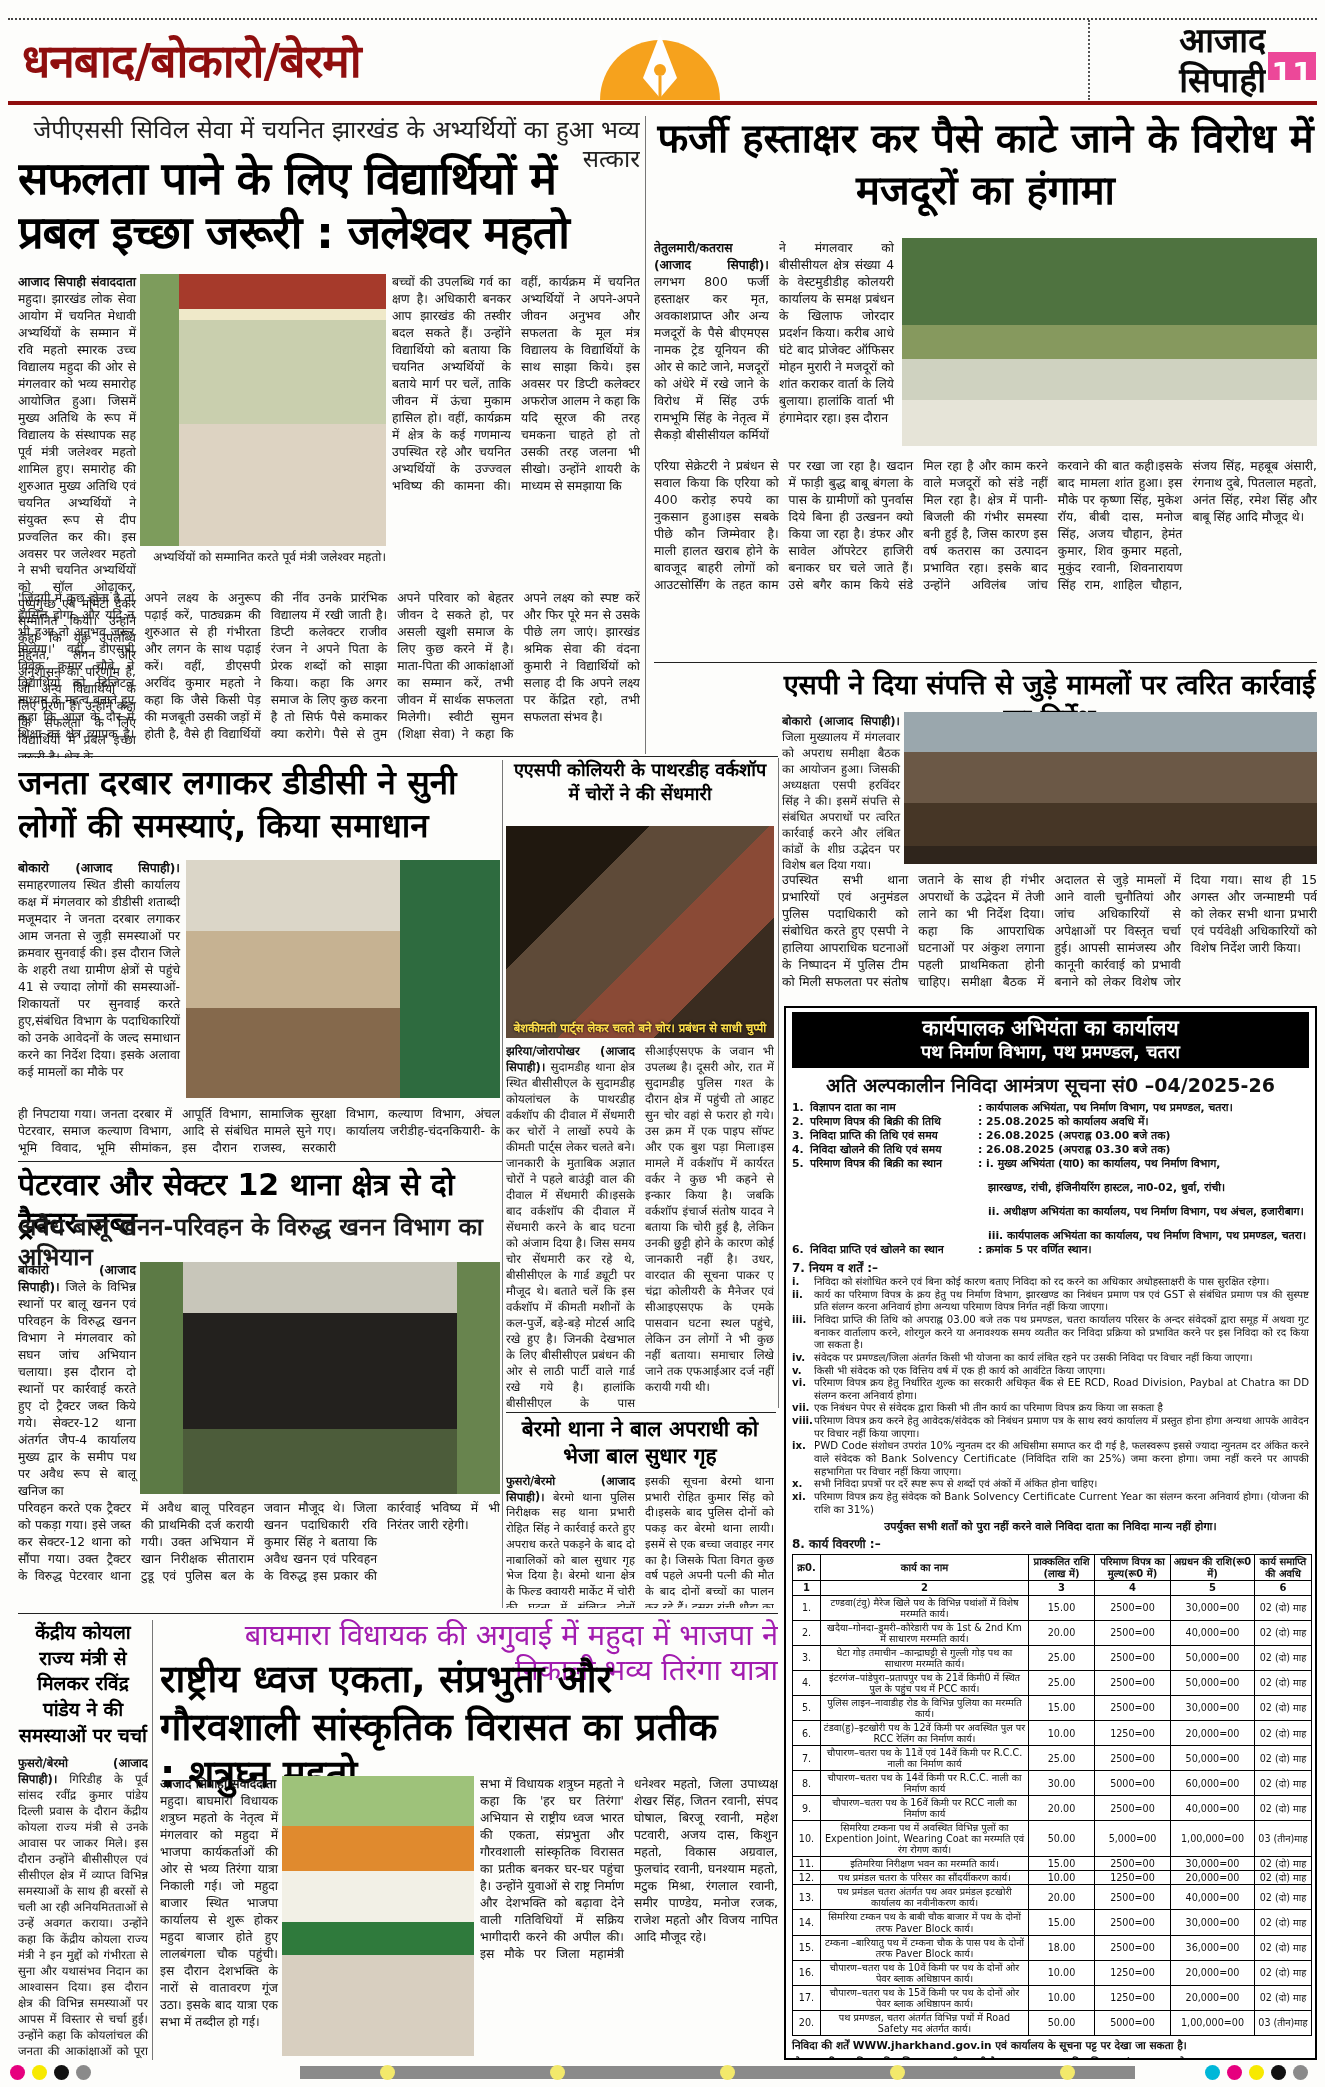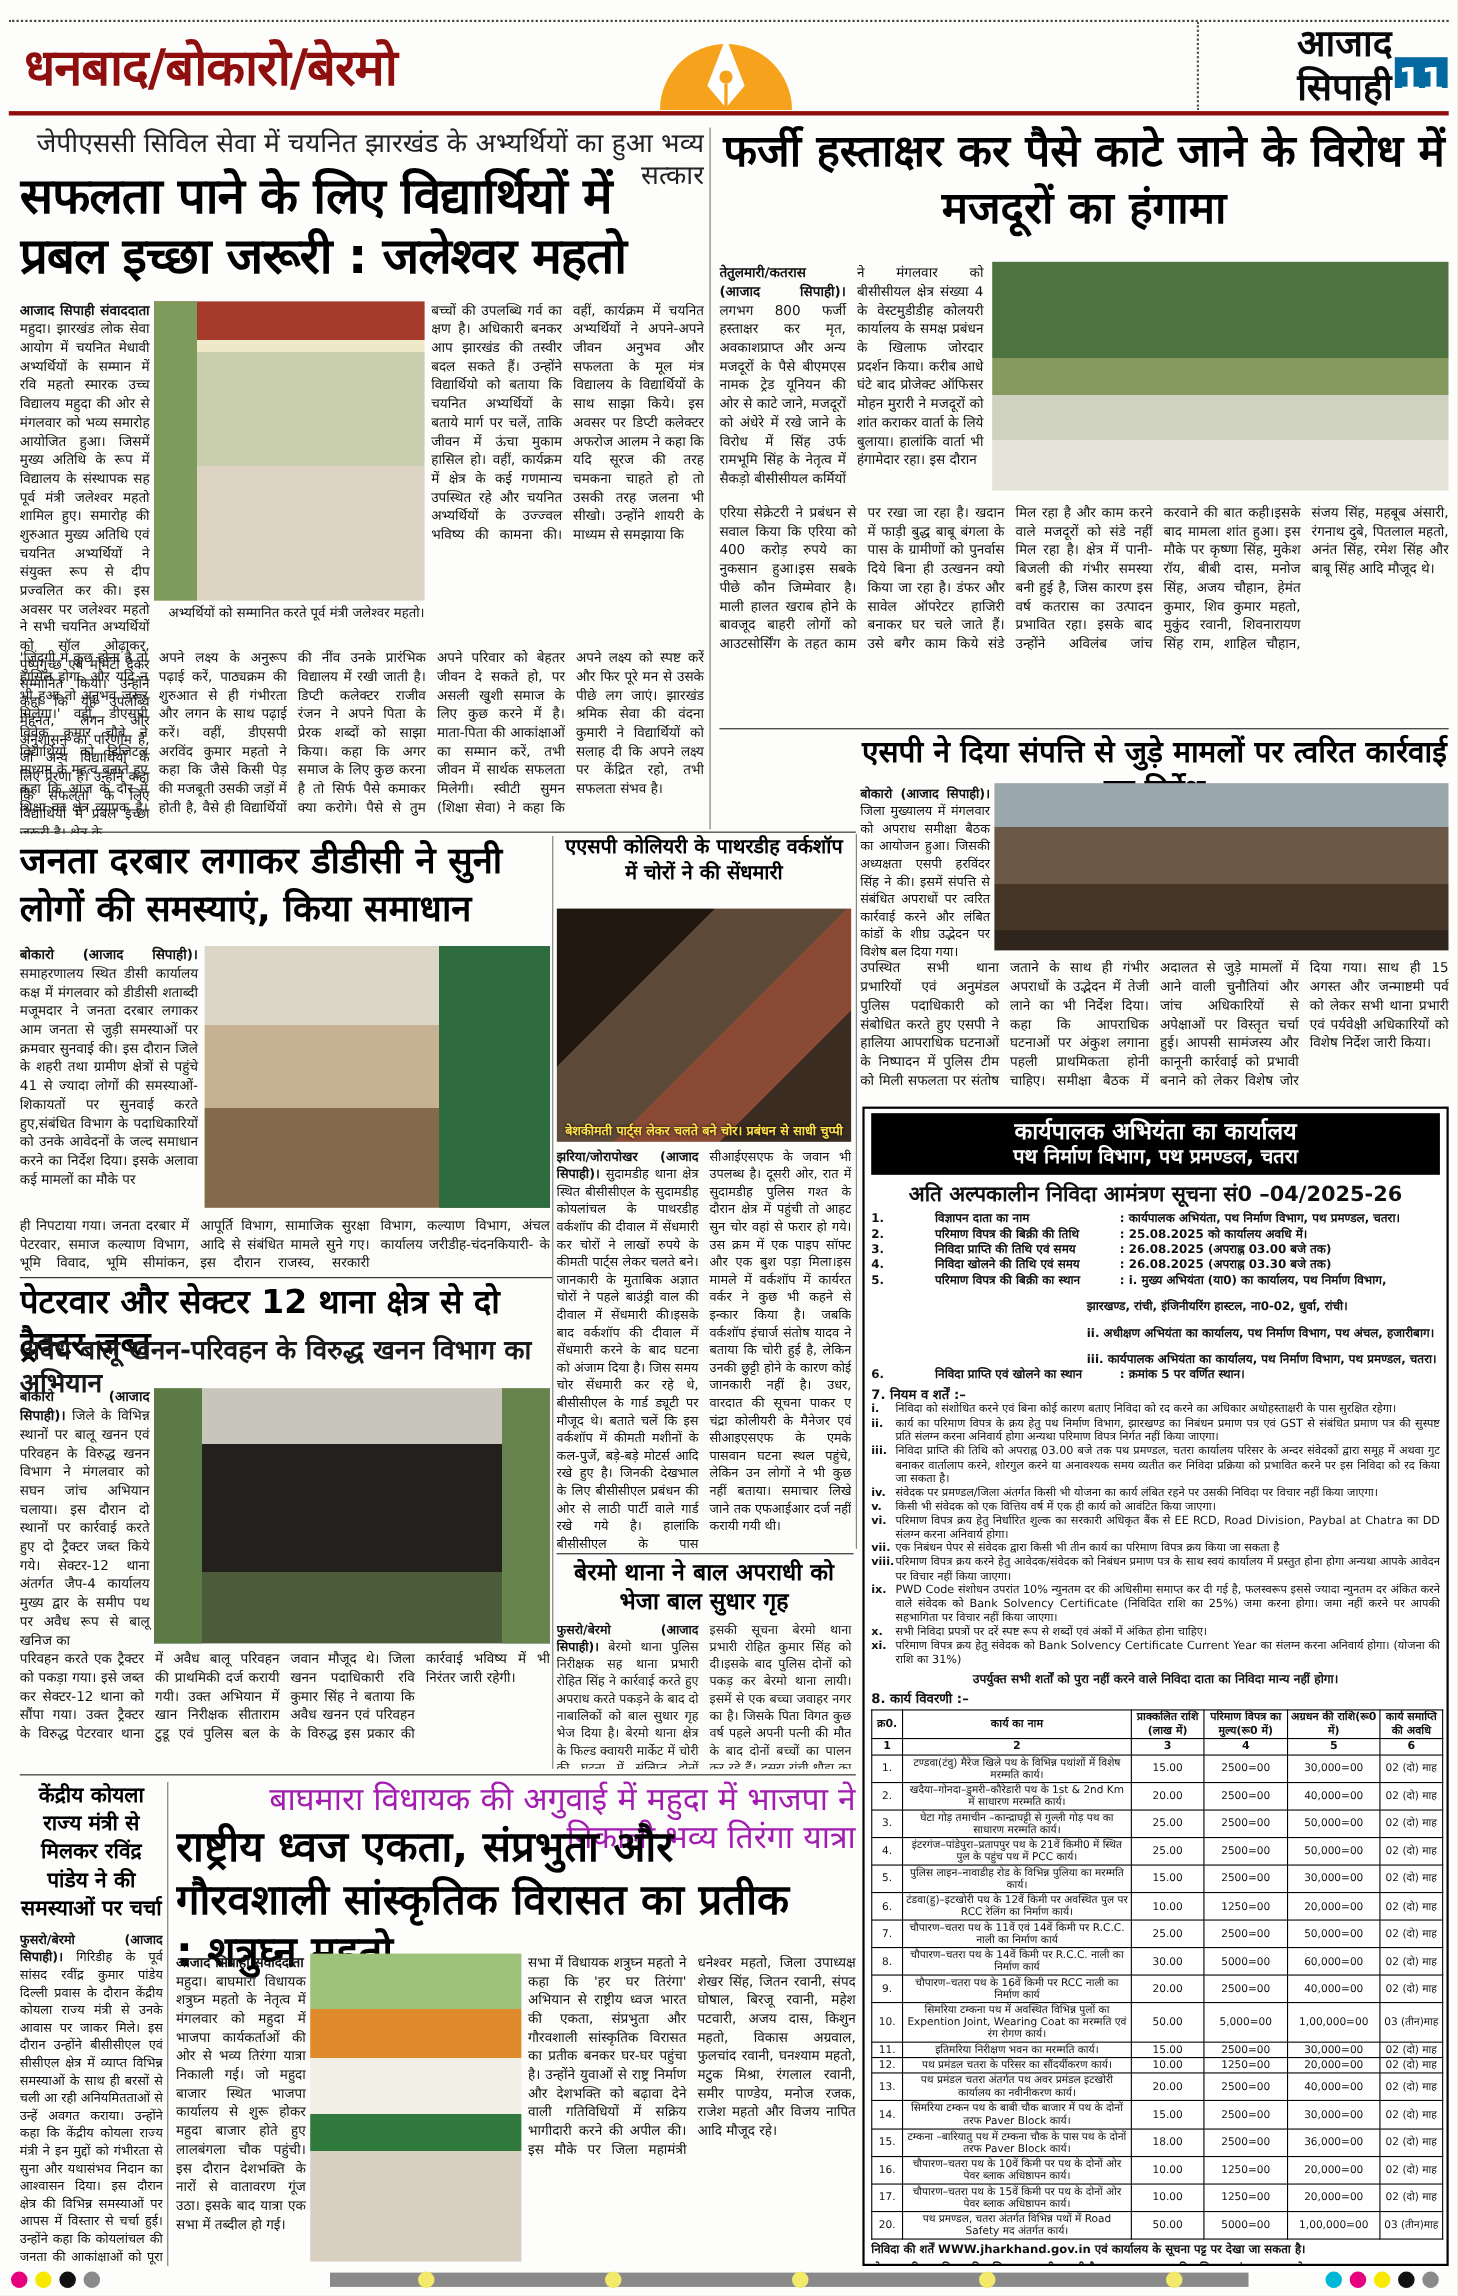--- a/index.html
+++ b/index.html
@@ -7,21 +7,21 @@
   .page{position:relative;width:1325px;height:2087px;margin:0 auto;background:#fdfdfb;
         font-family:"DejaVu Sans",sans-serif;color:#111;overflow:hidden;}
   .abs{position:absolute;overflow:hidden;}
   
   .top-dotted{left:8px;top:18px;width:1309px;height:0;border-top:2px dotted #444;}
   .region-title{left:22px;top:26px;width:560px;height:72px;font-size:46px;font-weight:900;
         color:#8f0e0e;letter-spacing:-1px;line-height:70px;}
   .logo{left:585px;top:24px;width:150px;height:76px;}
   .mast{left:1088px;top:20px;width:178px;height:80px;text-align:right;border-left:2px dotted #555;padding-left:8px;}
   .mast-title{font-size:34px;font-weight:900;line-height:40px;color:#0a0a0a;}
-  .pagenum{left:1268px;top:52px;width:48px;height:28px;background:#0369a1;color:#fff;
+  .pagenum{left:1268px;top:52px;width:48px;height:28px;background:#ec4899;color:#fff;
         font-size:30px;font-weight:900;text-align:center;line-height:44px;}
   .head-rule{left:8px;top:101px;width:1309px;height:0;border-top:4px solid #8f0e0e;}
   
   .kicker{font-weight:400;color:#222;text-align:right;}
   .hl{font-weight:900;color:#000;}
   .byl{font-weight:700;}
   .body-txt{font-size:12.3px;line-height:1.38;text-align:justify;}
   .cols2{column-count:2;column-gap:10px;}
   .cols3{column-count:3;column-gap:10px;}
   .cols4{column-count:4;column-gap:10px;}
@@ -102,21 +102,21 @@
      background:linear-gradient(180deg,#9ec27a 0 18%,#e08a2e 18% 34%,#f2f0e6 34% 52%,#2f7a3c 52% 64%,#d8cfc0 64%);}
   .tir-right{position:absolute;left:320px;top:158px;width:298px;height:284px;}
   
   .tender{left:784px;top:1006px;width:533px;height:1054px;border:2px solid #000;background:#fff;padding:4px 6px;}
   .t-band{background:#000;color:#fff;text-align:center;font-weight:800;padding:3px 0 4px;}
   .t-band-l1{font-size:21px;line-height:1.25;}
   .t-band-l2{font-size:18px;line-height:1.25;}
   .t-title{text-align:center;font-size:19px;font-weight:900;margin:4px 0 3px;}
   .t-info{display:flex;font-size:10.8px;line-height:1.3;font-weight:700;}
   .t-no{width:18px;flex:none;}
-  .t-lab{width:168px;flex:none;margin-left:40px;}
+  .t-lab{width:168px;flex:none;}
   .t-val{flex:1;}
   .t-sub{font-size:10.8px;line-height:1.3;padding-left:196px;font-weight:700;margin-top:10px;}
   .t-terms-h{font-size:12px;font-weight:800;margin-top:2px;}
   .t-term{display:flex;font-size:10.2px;line-height:1.24;text-align:justify;}
   .t-term .t-tno{width:22px;flex:none;font-weight:700;}
   .t-note{text-align:center;font-size:11px;font-weight:800;margin:2px 0;}
   .t-work-h{font-size:12px;font-weight:800;margin-bottom:2px;}
   table.t-tbl{border-collapse:collapse;width:100%;table-layout:fixed;}
   .t-tbl th,.t-tbl td{border:1px solid #000;font-size:9.6px;line-height:1.15;text-align:center;
        padding:1px 2px;vertical-align:middle;overflow:hidden;}

